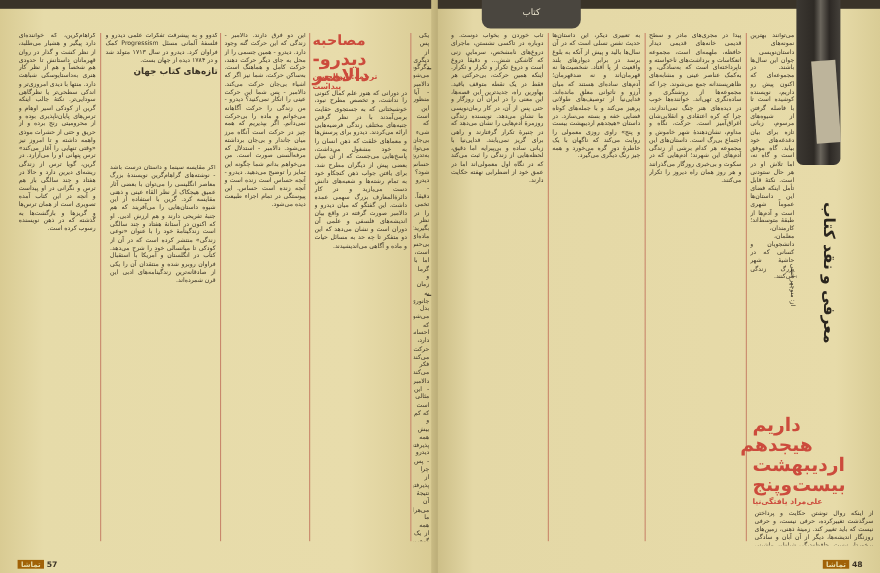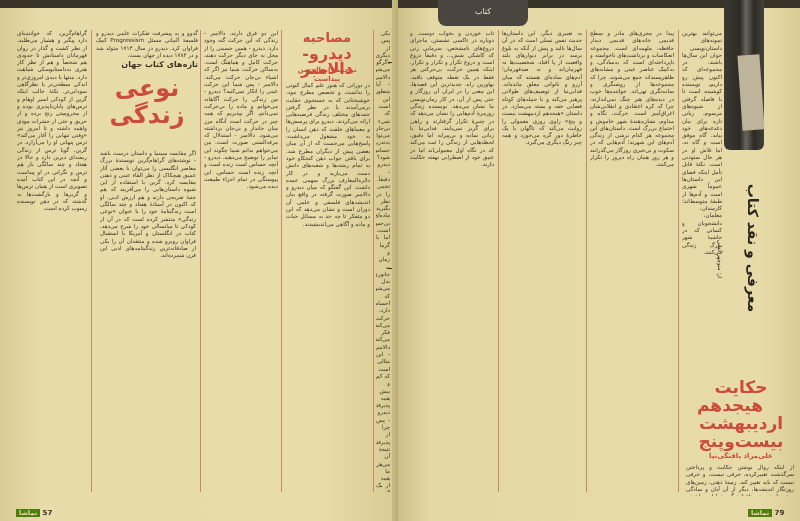--- a/index.html
+++ b/index.html
@@ -6,25 +6,25 @@
   body{width:800px;height:521px;overflow:hidden;background:#2a241c;font-family:"DejaVu Sans",sans-serif;}
   .spread{position:absolute;left:0;top:0;width:800px;height:521px;background:#e2d6a4;overflow:hidden;}
   .page{position:absolute;top:0;height:521px;}
   .page.left{left:0;width:398px;background:linear-gradient(90deg,#d9cb93 0%,#e6dba9 10%,#e8dcab 80%,#d8ca92 100%);}
   .page.right{left:398px;width:402px;background:linear-gradient(90deg,#cdbf88 0%,#e4d8a6 8%,#e7dba9 90%,#d9cc95 100%);}
   .gutter{position:absolute;left:392px;top:0;width:14px;height:521px;background:linear-gradient(90deg,#c9bb84,#b9ab76,#cfc18b);}
   .topband{position:absolute;top:0;height:8px;background:#3a3328;}
   .col{position:absolute;direction:rtl;text-align:justify;font-size:5.6px;line-height:7.3px;color:#3b3326;overflow:hidden;}
   .col p{margin:0 0 3px 0;}
   .rule{position:absolute;width:1px;background:#c9876b;}
-  .red{color:#cc4b3c;font-weight:bold;text-align:center;direction:rtl;position:absolute;}
+  .red{color:#cc4b3c;font-weight:bold;text-align:left;direction:rtl;position:absolute;}
   .caption{position:absolute;direction:rtl;color:#3b3326;font-weight:bold;}
   .tab{position:absolute;left:438px;top:0;width:90px;height:26px;background:#4a463f;border-radius:0 0 8px 8px;color:#e9e2cc;font-size:8px;text-align:center;line-height:24px;}
   .folio{position:absolute;bottom:4px;font-size:7px;color:#3b3326;font-weight:bold;direction:rtl;}
-  .folio .mast{display:inline-block;background:#4d7c0f;color:#e6dba9;padding:0 3px;font-size:6.5px;}
+  .folio .mast{display:inline-block;background:#a16207;color:#e6dba9;padding:0 3px;font-size:6.5px;}
   .spine{position:absolute;left:724px;top:0;width:40px;height:150px;background:linear-gradient(90deg,#3c3832 0%,#2e2a25 40%,#6a655c 55%,#2d2925 75%,#44403a 100%);border-radius:0 0 6px 6px;}
   .spine .label{position:absolute;left:16px;top:55px;width:22px;height:75px;background:#bdb49b;transform:rotate(-4deg);}
   .vtitle{position:absolute;left:728px;top:170px;width:40px;height:180px;}
   .vtitle .t{position:absolute;left:-60px;top:70px;width:170px;transform:rotate(90deg);font-size:14px;font-weight:bold;color:#2a251d;direction:rtl;white-space:nowrap;text-align:center;}
   .stitch{position:absolute;width:6px;height:1px;background:#3b3326;}
 </style>
 </head>
 <body>
 
 <div class="spread">
@@ -34,22 +34,20 @@
 
   <div class="col" style="left:17px;top:30px;width:70px;height:462px;">
     <p>گراهام‌گرین، که خواننده‌ای دارد پیگیر و هشیار می‌طلبد، از نظر کشت و گذار در روان قهرمانان داستانش تا حدودی هم شخصاً و هم از نظر کار هنری به‌داستایوسکی شباهت دارد. منتها با دیدی امروزی‌تر و اندکی سطحی‌تر یا نظرگاهی سودایی‌تر. نکتهٔ جالب اینکه گرین از کودکی اسیر اوهام و ترس‌های پایان‌ناپذیری بوده و از محرومیتی رنج برده و از حریق و حتی از حشرات موذی واهمه داشته و تا امروز نیز «وقتی تنهایی را آغاز می‌کند» ترس پنهانی او را می‌آزارد. در گرین، گویا ترس از زندگی ریشه‌ای دیرین دارد و حالا در هفتاد و چند سالگی باز هم ترس و نگرانی در او پیداست و آنچه در این کتاب آمده تصویری است از همان ترس‌ها و گریزها و بازگشت‌ها به گذشته که در ذهن نویسنده رسوب کرده است.</p>
   </div>
   <div class="rule" style="left:91px;top:30px;height:462px;"></div>
 
   <div class="col" style="left:96px;top:30px;width:102px;height:30px;">
     <p>گدوو و به پیشرفت تفکرات علمی دیدرو و فلسفهٔ آلمانی مسئل Progressism کمک فراوان کرد. دیدرو در سال ۱۷۱۳ متولد شد و در ۱۷۸۴ دیده از جهان بست.</p>
   </div>
   <div class="caption" style="left:96px;top:60px;width:102px;font-size:8px;">تازه‌های کتاب جهان</div>
-  <div class="red" style="left:96px;top:74px;width:102px;font-size:24px;line-height:28px;">نوعی</div>
-  <div class="red" style="left:96px;top:101px;width:102px;font-size:24px;line-height:28px;">زندگی</div>
   <div class="col" style="left:100px;top:150px;width:96px;height:342px;">
     <p>اگر مقایسه سینما و داستان درست باشد - نوشته‌های گراهام‌گرین نویسندهٔ بزرگ معاصر انگلیسی را می‌توان با بعضی آثار عمیق هیچکاک از نظر القاء عینی و ذهنی مقایسه کرد. گرین با استفاده از این شیوه داستان‌هایی را می‌آفریند که هم جنبهٔ تفریحی دارند و هم ارزش ادبی. او که اکنون در آستانهٔ هفتاد و چند سالگی است زندگینامهٔ خود را با عنوان «نوعی زندگی» منتشر کرده است که در آن از کودکی تا میانسالی خود را شرح می‌دهد. کتاب در انگلستان و آمریکا با استقبال فراوان روبرو شده و منتقدان آن را یکی از صادقانه‌ترین زندگینامه‌های ادبی این قرن شمرده‌اند.</p>
   </div>
   <div class="rule" style="left:200px;top:30px;height:462px;"></div>
 
   <div class="col" style="left:204px;top:30px;width:74px;height:462px;">
     <p>این دو فرق دارند. دالامبر - زندگی که این حرکت گنه وجود دارد. دیدرو - همین جسمی را از محل به جای دیگر حرکت دهند، حرکت کامل و هماهنگ است. به‌ساکن حرکت، شما نیز اگر که اشیاء بی‌جان حرکت می‌کند. دالامبر - پس شما این حرکت عینی را انکار نمی‌کنید؟ دیدرو - من زندگی را حرکت آگاهانه می‌خوانم و ماده را بی‌حرکت نمی‌دانم. اگر بپذیریم که همه چیز در حرکت است آنگاه مرز میان جاندار و بی‌جان برداشته می‌شود. دالامبر - استدلال که مرفه‌السنی صورت است. من می‌خواهم بدانم شما چگونه این تمایز را توضیح می‌دهید. دیدرو - آنچه حساس است زنده است و آنچه زنده است حساس. این پیوستگی در تمام اجزاء طبیعت دیده می‌شود.</p>
   </div>
   <div class="rule" style="left:281px;top:30px;height:462px;"></div>
 
@@ -101,26 +99,26 @@
     <div class="label"></div>
   </div>
 
   <div class="vtitle">
     <div class="t">معرفی و نقد کتاب</div>
   </div>
   <div style="position:absolute;left:712px;top:200px;width:16px;height:120px;">
     <div style="position:absolute;left:-52px;top:56px;width:120px;transform:rotate(90deg);font-size:5.5px;color:#2a251d;direction:rtl;text-align:center;white-space:nowrap;">از: منوچهر آتشی</div>
   </div>
 
-  <div class="red" style="left:684px;top:378px;width:114px;font-size:17px;line-height:19px;">حکایت</div>
+  <div class="red" style="left:684px;top:378px;width:114px;font-size:17px;line-height:19px;">داریم</div>
   <div class="red" style="left:673px;top:396px;width:114px;font-size:17px;line-height:19px;">هیجدهم</div>
   <div class="red" style="left:684px;top:414px;width:114px;font-size:17px;line-height:19px;">اردیبهشت</div>
   <div class="red" style="left:684px;top:432px;width:114px;font-size:17px;line-height:19px;">بیست‌وپنج</div>
   <div class="red" style="left:684px;top:452px;width:114px;font-size:7px;line-height:9px;">علی‌مراد یافتگی‌نیا</div>
   <div class="col" style="left:686px;top:464px;width:108px;height:32px;">
     <p>از اینکه روال نوشتن حکایت و پرداختن سرگذشت تغییرکرده، حرفی نیست، و حرفی نیست که باید تغییر کند. زمینهٔ ذهنی، زمین‌های روزنگار اندیشه‌ها، دیگر از آن آبان و سادگی برخوردار نیست. حافظه‌دیگر، شیاطین ماشینی بودن و تبراتی‌ها.</p>
   </div>
 
   <div class="folio" style="left:748px;">
-    <span>79</span>
+    <span>48</span>
     <span class="mast">تماشا</span>
   </div>
 </div>
 
 </body></html>

